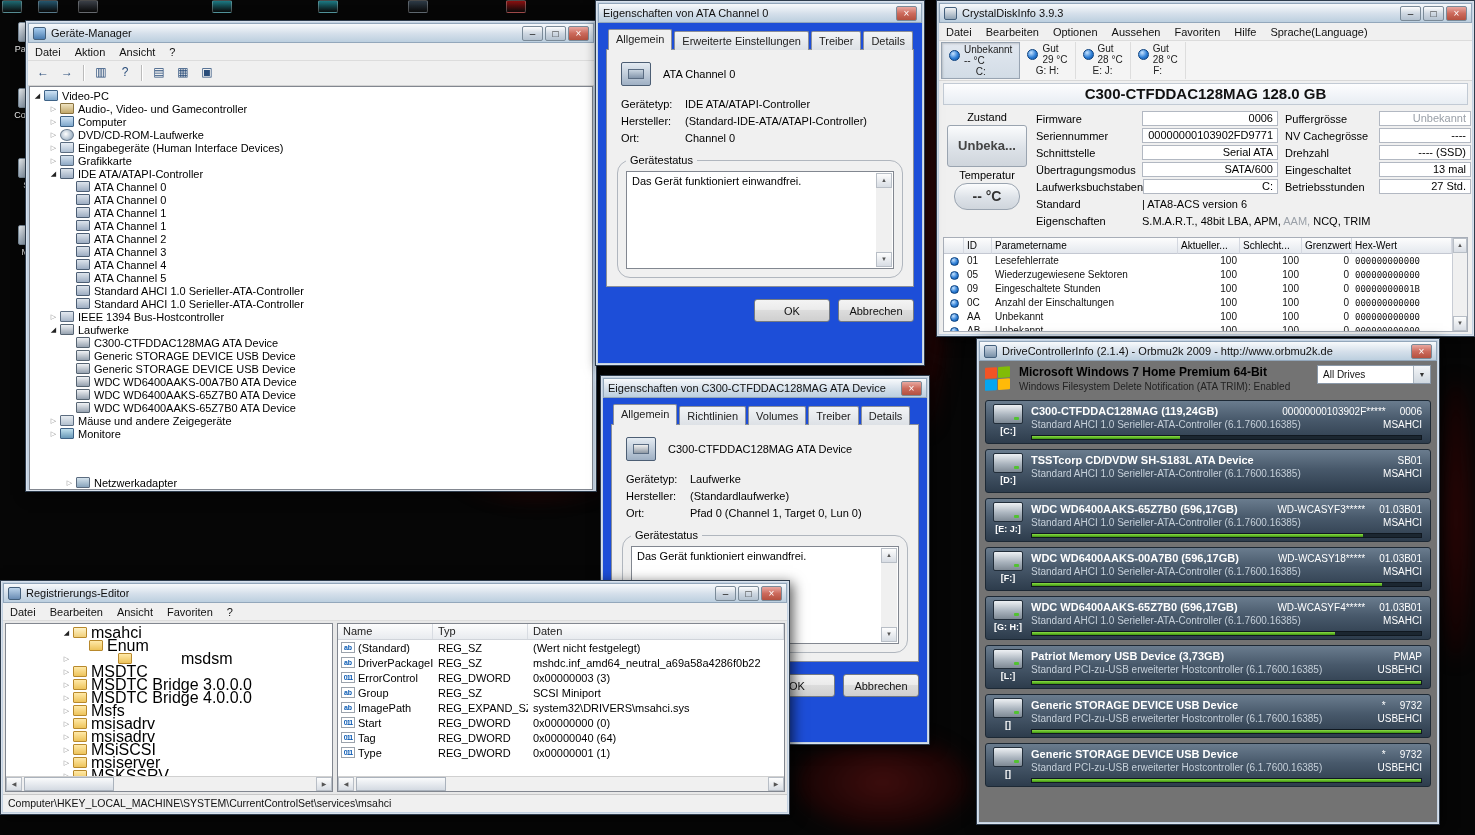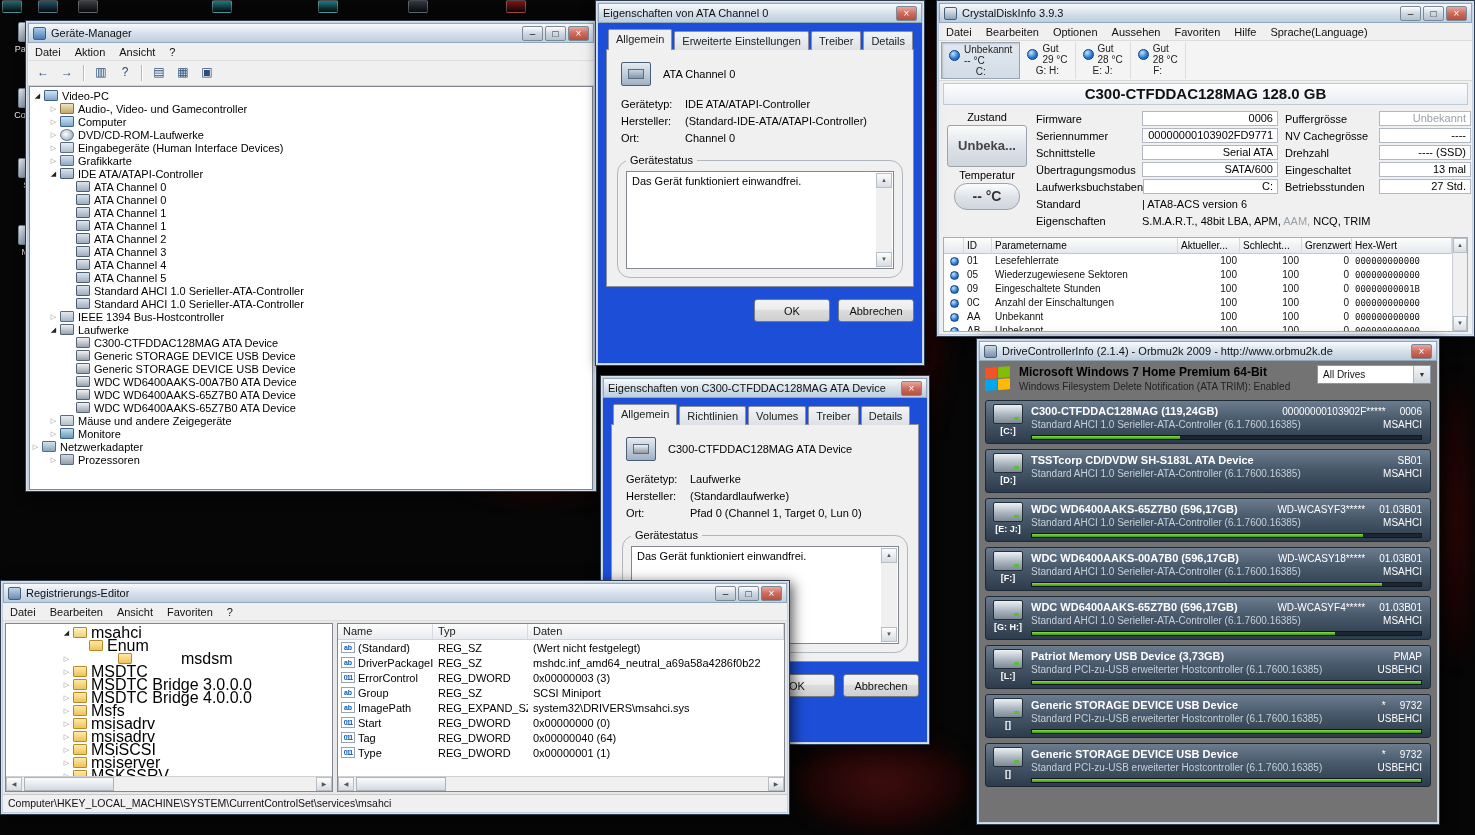--- a/index.html
+++ b/index.html
@@ -367,21 +367,21 @@
         <div class="tree-row" style="padding-left: 18px;">
           <span class="expander exp-closed"></span>
           <span class="ticon ti-mouse"></span>
           <span class="tlabel">Mäuse und andere Zeigegeräte</span>
         </div>
         <div class="tree-row" style="padding-left: 18px;">
           <span class="expander exp-closed"></span>
           <span class="ticon ti-monitor"></span>
           <span class="tlabel">Monitore</span>
         </div>
-        <div class="tree-row" style="padding-left: 0;">
+        <div class="tree-row" style="padding-left: 34px; margin-top: 36px;">
           <span class="expander exp-closed"></span>
           <span class="ticon ti-network"></span>
           <span class="tlabel">Netzwerkadapter</span>
         </div>
         <div class="tree-row" style="padding-left: 18px; text-align: center;">
           <span class="expander exp-closed"></span>
           <span class="ticon ti-cpu"></span>
           <span class="tlabel">Prozessoren</span>
         </div>
       </div>

